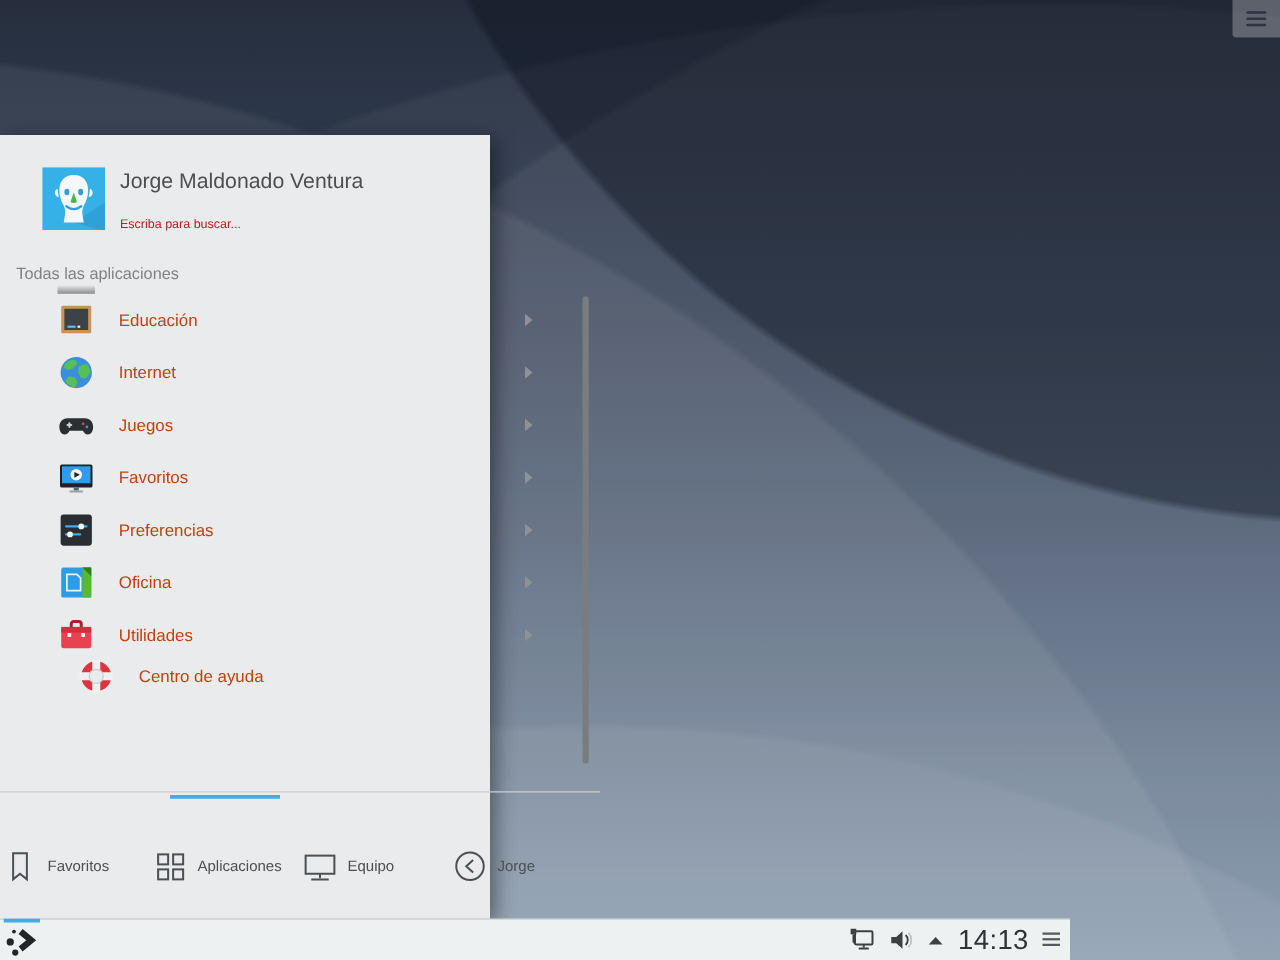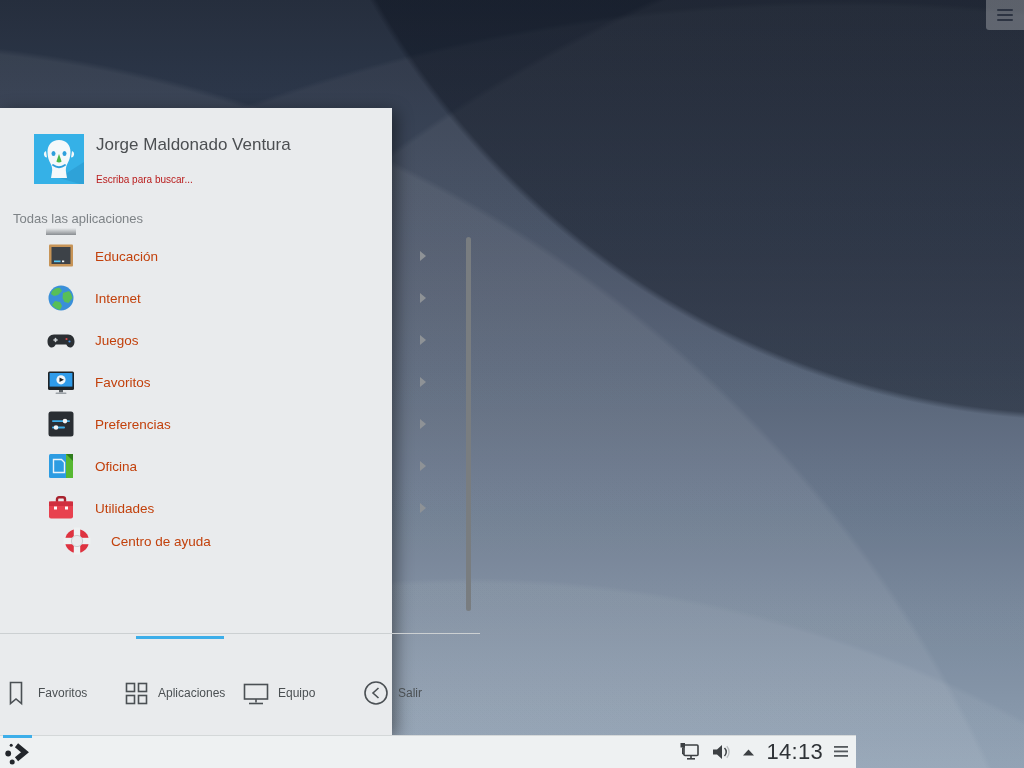--- a/index.html
+++ b/index.html
@@ -222,21 +222,21 @@
           <line x1="16" y1="22" x2="16" y2="25.5"></line>
           <line x1="9" y1="26.5" x2="23" y2="26.5"></line>
         </svg>
         <span class="tab-label">Equipo</span>
       </div>
       <div class="tab">
         <svg viewBox="0 0 32 32" fill="none" stroke="#4b5054" stroke-width="1.6">
           <circle cx="16" cy="16" r="11"></circle>
           <path d="M18.5 11 l-5.5 5 5.5 5"></path>
         </svg>
-        <span class="tab-label">Salir</span>
+        <span class="tab-label">Jorge</span>
       </div>
     </div>
   </div>
 
   <div class="taskbar">
     <div class="launcher">
       <div class="launcher-strip"></div>
       <svg width="26" height="24" viewBox="0 0 26 24">
         <circle cx="7.2" cy="3.2" r="1.5" fill="#22262b"></circle>
         <circle cx="4.2" cy="11.5" r="2.9" fill="#22262b"></circle>

